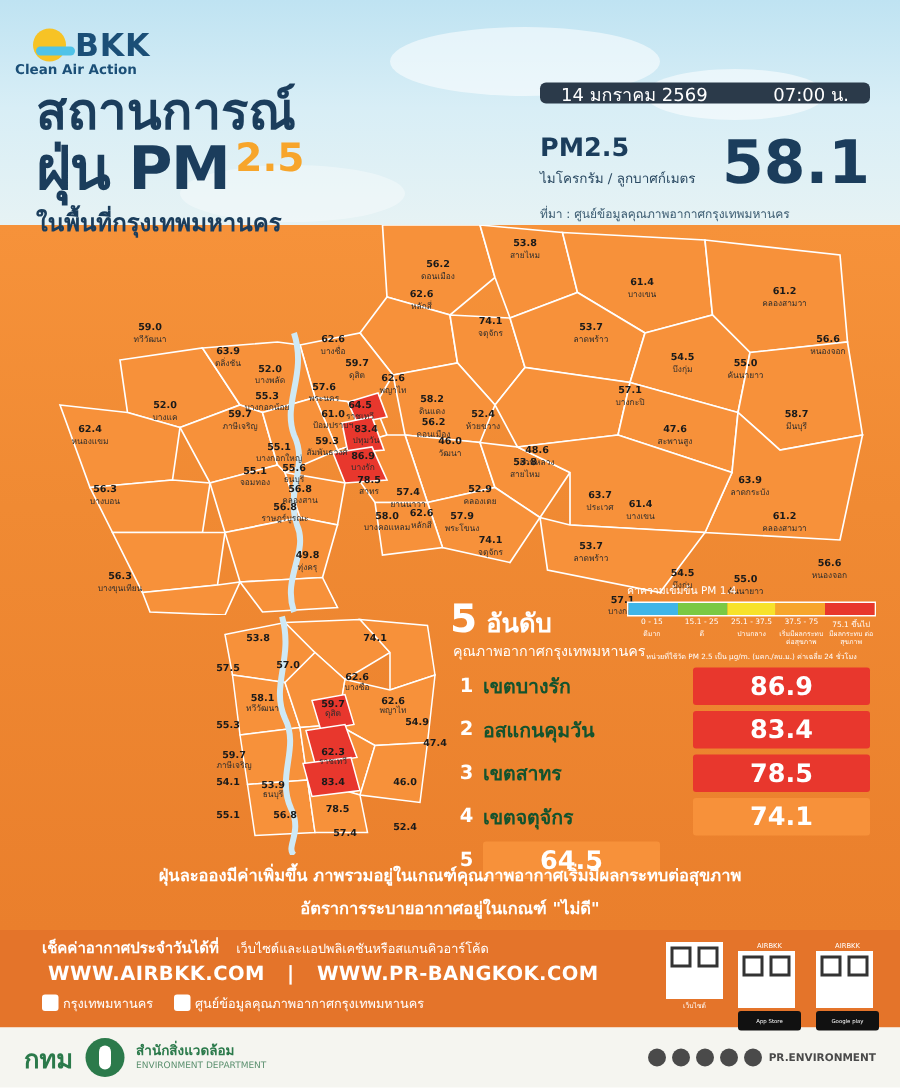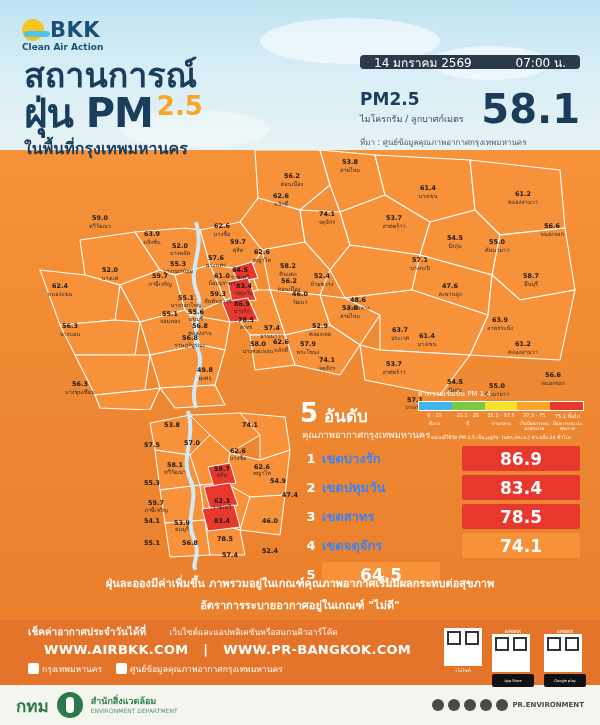--- a/index.html
+++ b/index.html
@@ -37,21 +37,21 @@
   .footer-band {
     position: absolute; left:0; top:685px; width:600px; height:40px;
     background:#f5f5f0;
   }
 
   
   .logo { position:absolute; left:22px; top:18px; display:flex; align-items:center; gap:6px;text-align:right;}
   .logo-sun { width:22px; height:22px; border-radius:50%; background:#f7c325; position:relative;}
   .logo-sun:after{content:"";position:absolute;left:2px;top:12px;width:26px;height:6px;border-radius:3px;background:#4fc3e8;}
   .logo-text{ font-weight:bold; font-size:21px; color:#1b4f77; letter-spacing:0.5px;}
-  .logo-sub{ position:absolute; left:22px; top:42px; font-size:9px; font-weight:bold; color:#1b4f77;}
+  .logo-sub{ position:absolute; left:10px; top:42px; font-size:9px; font-weight:bold; color:#1b4f77;}
 
   
   .title-block { position:absolute; left:24px; top:58px; }
   .t-line1 { font-size:34px; font-weight:bold; color:#1b3d5c; line-height:1.0;}
   .t-line2 { font-size:34px; font-weight:bold; color:#1b3d5c; line-height:1.05; display:flex; align-items:flex-end;}
   .t-pm { font-size:40px; letter-spacing:-1px; }
   .t-25 { color:#f7a52b; font-size:26px; font-weight:bold; margin-left:4px; margin-bottom:14px;}
   .t-line3 { font-size:16px; font-weight:bold; color:#1b3d5c; margin-top:2px;}
 
   
@@ -93,35 +93,35 @@
   
   .top5 { position:absolute; left:300px; top:398px; width:280px;}
   .top5-head { display:flex; align-items:baseline; gap:6px; color:#fff;}
   .top5-num { font-size:26px; font-weight:bold; }
   .top5-word { font-size:17px; font-weight:bold;}
   .top5-sub { font-size:9.5px; color:#fff; margin-left:2px; margin-top:-2px;}
   .rank-row {
     display:flex; align-items:center; height:25px; margin-top:4px;
   }
   .rank-idx { width:22px; font-size:13px; color:#fff; font-weight:bold; text-align:center;}
-  .rank-name { flex:1; font-size:13px; color:#3b82f6; font-weight:bold;}
+  .rank-name { flex:1; font-size:13px; color:#14532d; font-weight:bold;}
   .rank-val {
     width:118px; height:25px; border-radius:2px; color:#fff;
     font-size:17px; font-weight:bold; display:flex; align-items:center; justify-content:center;
     position:relative;
   }
 
   
   .msg { position:absolute; left:0; top:570px; width:600px; text-align:center; color:#fff;}
   .msg p { font-size:11px; margin:4px 0; font-weight:bold;}
 
   
   .contact { position:absolute; left:0; top:624px; width:600px; color:#fff;}
   .contact .line1 { font-size:10px; font-weight:bold; padding-left:28px;}
-  .contact .line2 { font-size:13px; font-weight:bold; padding-left:44px; margin-top:3px; letter-spacing:.3px;}
+  .contact .line2 { font-size:13px; font-weight:bold; padding-left:32px; margin-top:3px; letter-spacing:.3px;}
   .contact .line3 { font-size:8.5px; padding-left:28px; margin-top:5px; display:flex; gap:14px; align-items:center;}
   .sm-ic { width:11px; height:11px; border-radius:2px; background:#fff; display:inline-block; margin-right:3px; vertical-align:-2px;}
   .qr-area { position:absolute; right:14px; top:4px; display:flex; gap:10px; align-items:flex-start;}
   .qr-box { text-align:center; }
   .qr { width:38px; height:38px; background:#fff; position:relative;}
   .qr:before{content:"";position:absolute;left:3px;top:3px;width:10px;height:10px;border:2px solid #333;}
   .qr:after{content:"";position:absolute;right:3px;top:3px;width:10px;height:10px;border:2px solid #333;}
   .qr-cap { font-size:4.5px; color:#fff; margin-top:1px;}
   .store-btn { width:42px; height:13px; background:#111; border-radius:2px; margin-top:2px; color:#fff; font-size:3.6px; display:flex; align-items:center; justify-content:center;}
 
@@ -470,21 +470,21 @@
 
     <div class="rank-row">
       <div class="rank-idx">1</div>
       <div class="rank-name">เขตบางรัก</div>
       <div class="rank-val" style="background:#e8372d">
         <span>86.9</span>
       </div>
     </div>
     <div class="rank-row">
       <div class="rank-idx">2</div>
-      <div class="rank-name">เขตปทุมวัน</div>
+      <div class="rank-name">อสแกนคุมวัน</div>
       <div class="rank-val" style="background:#e8372d">
         <span>83.4</span>
       </div>
     </div>
     <div class="rank-row">
       <div class="rank-idx">3</div>
       <div class="rank-name">เขตสาทร</div>
       <div class="rank-val" style="background:#e8372d">
         <span>78.5</span>
       </div>
@@ -505,21 +505,21 @@
   </div>
 
   <div class="msg">
     <p>ฝุ่นละอองมีค่าเพิ่มขึ้น ภาพรวมอยู่ในเกณฑ์คุณภาพอากาศเริ่มมีผลกระทบต่อสุขภาพ</p>
     <p>อัตราการระบายอากาศอยู่ในเกณฑ์ "ไม่ดี"</p>
   </div>
 
   <div class="contact">
     <div class="line1">
       <span>เช็คค่าอากาศประจำวันได้ที่</span>
-      <span style="font-weight:normal;font-size:8.5px;margin-left:20px;font-family:Liberation Serif, serif;">เว็บไซต์และแอปพลิเคชันหรือสแกนคิวอาร์โค้ด</span>
+      <span style="font-weight:normal;font-size:8.5px;margin-left:8px;font-family:Liberation Serif, serif;">เว็บไซต์และแอปพลิเคชันหรือสแกนคิวอาร์โค้ด</span>
     </div>
     <div class="line2">
       <span>WWW.AIRBKK.COM</span>
       <span style="margin:0 10px;">|</span>
       <span>WWW.PR-BANGKOK.COM</span>
     </div>
     <div class="line3">
       <span><i class="sm-ic"></i><span>กรุงเทพมหานคร</span></span>
       <span><i class="sm-ic"></i><span>ศูนย์ข้อมูลคุณภาพอากาศกรุงเทพมหานคร</span></span>
     </div>

